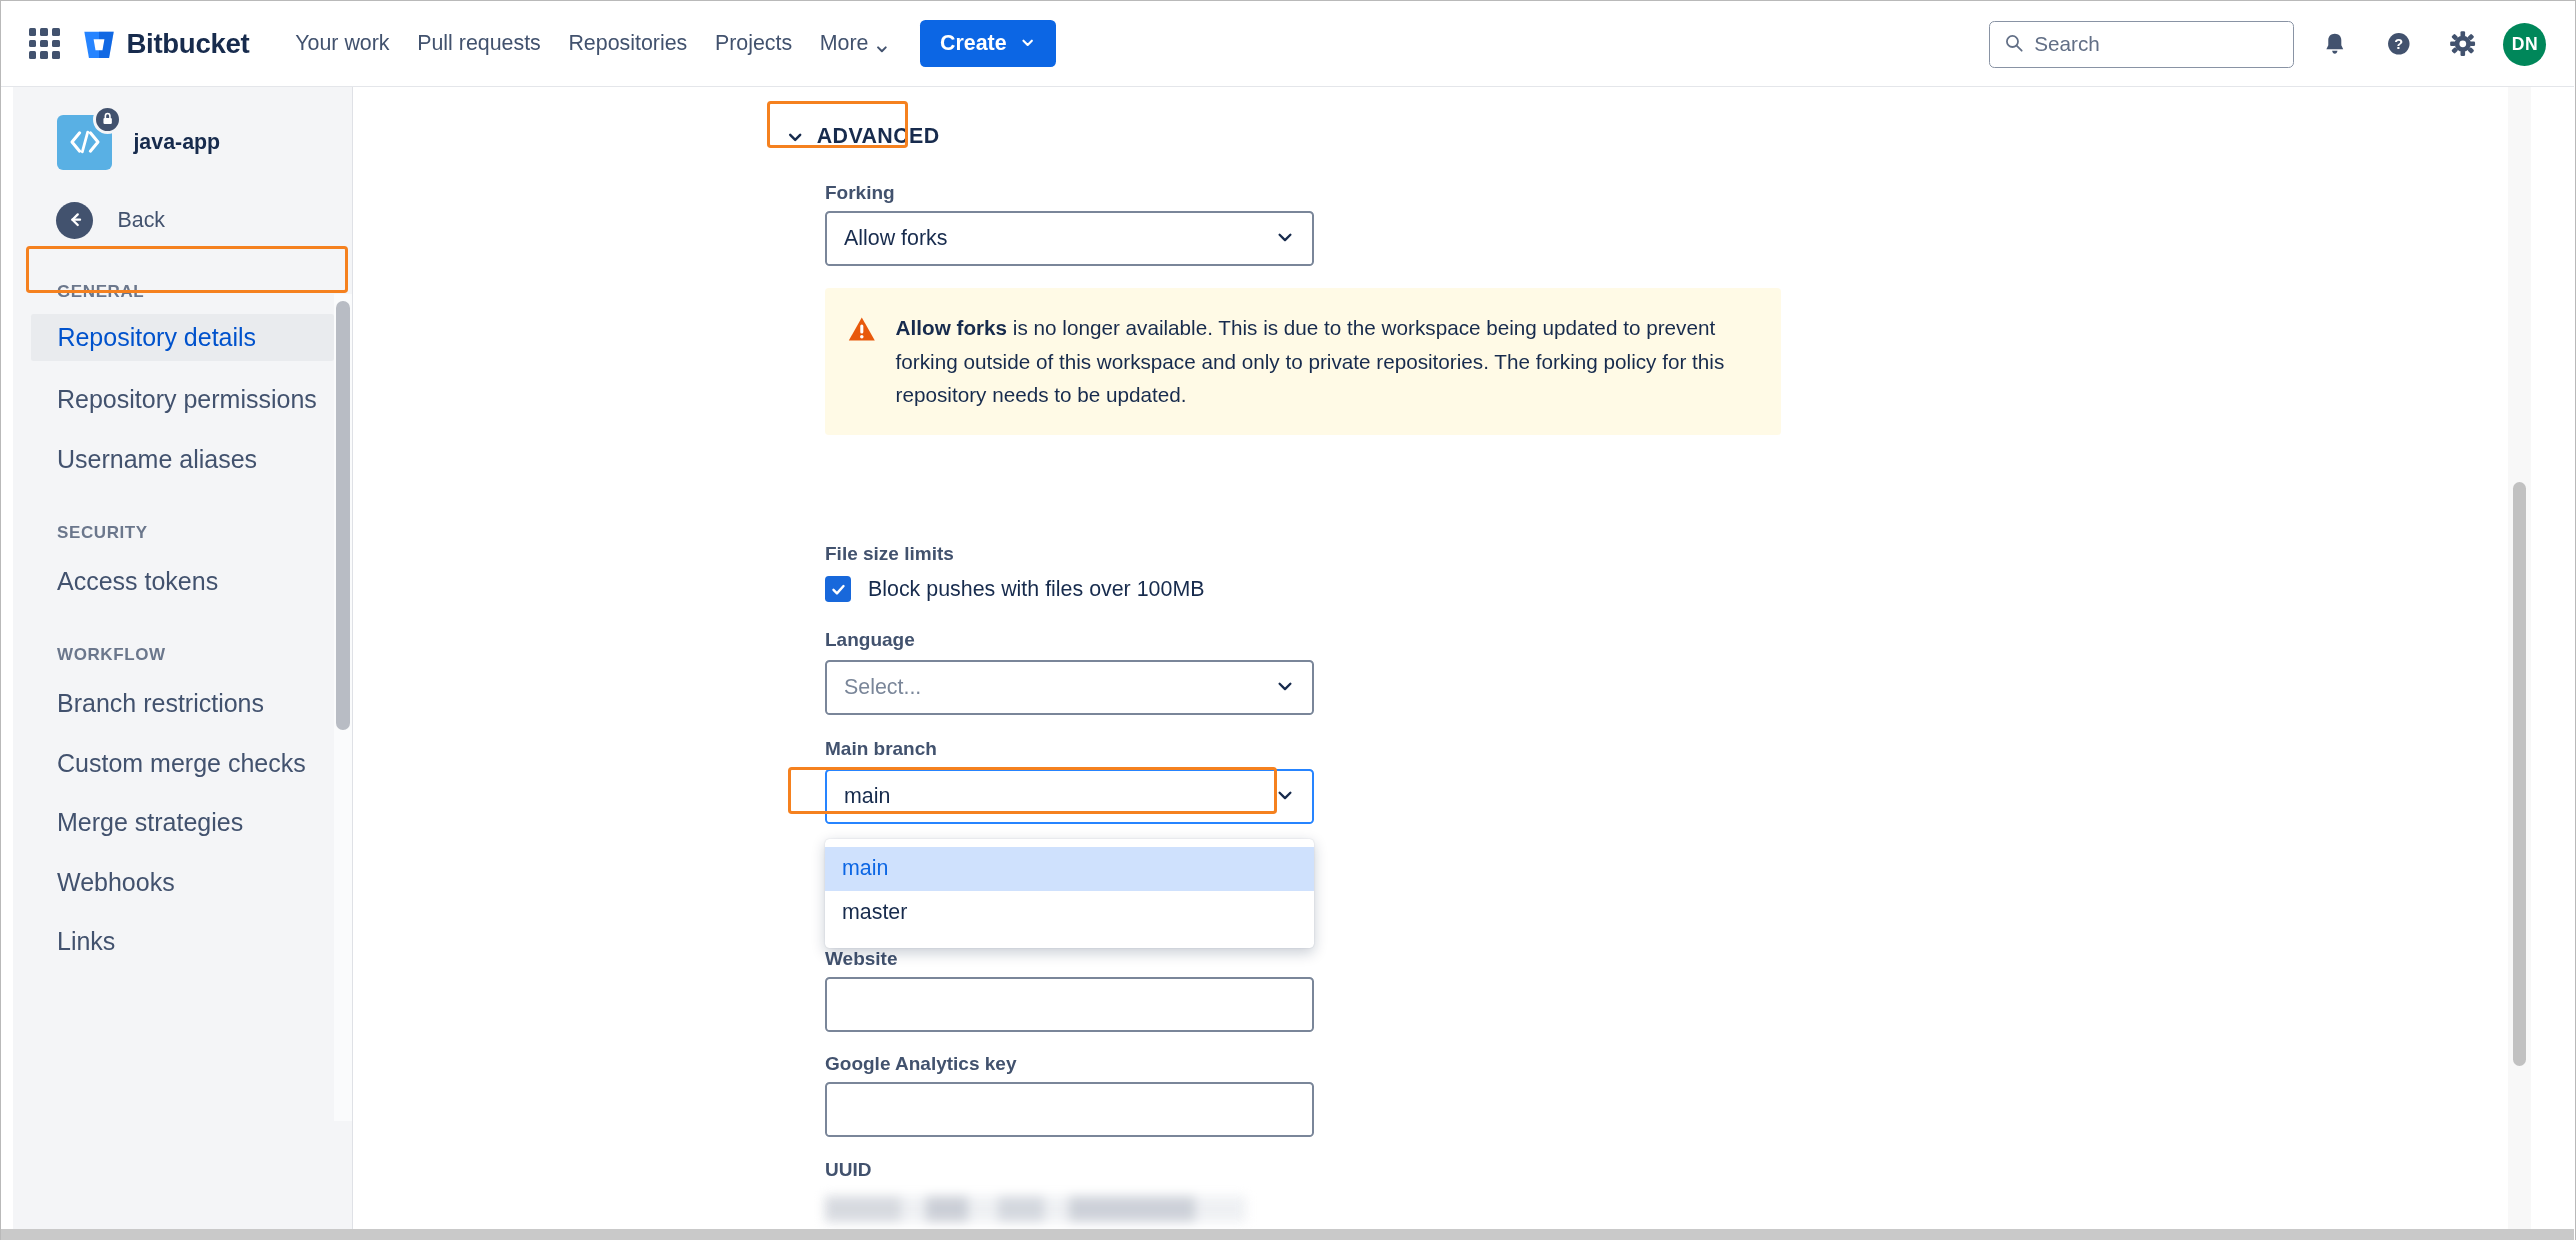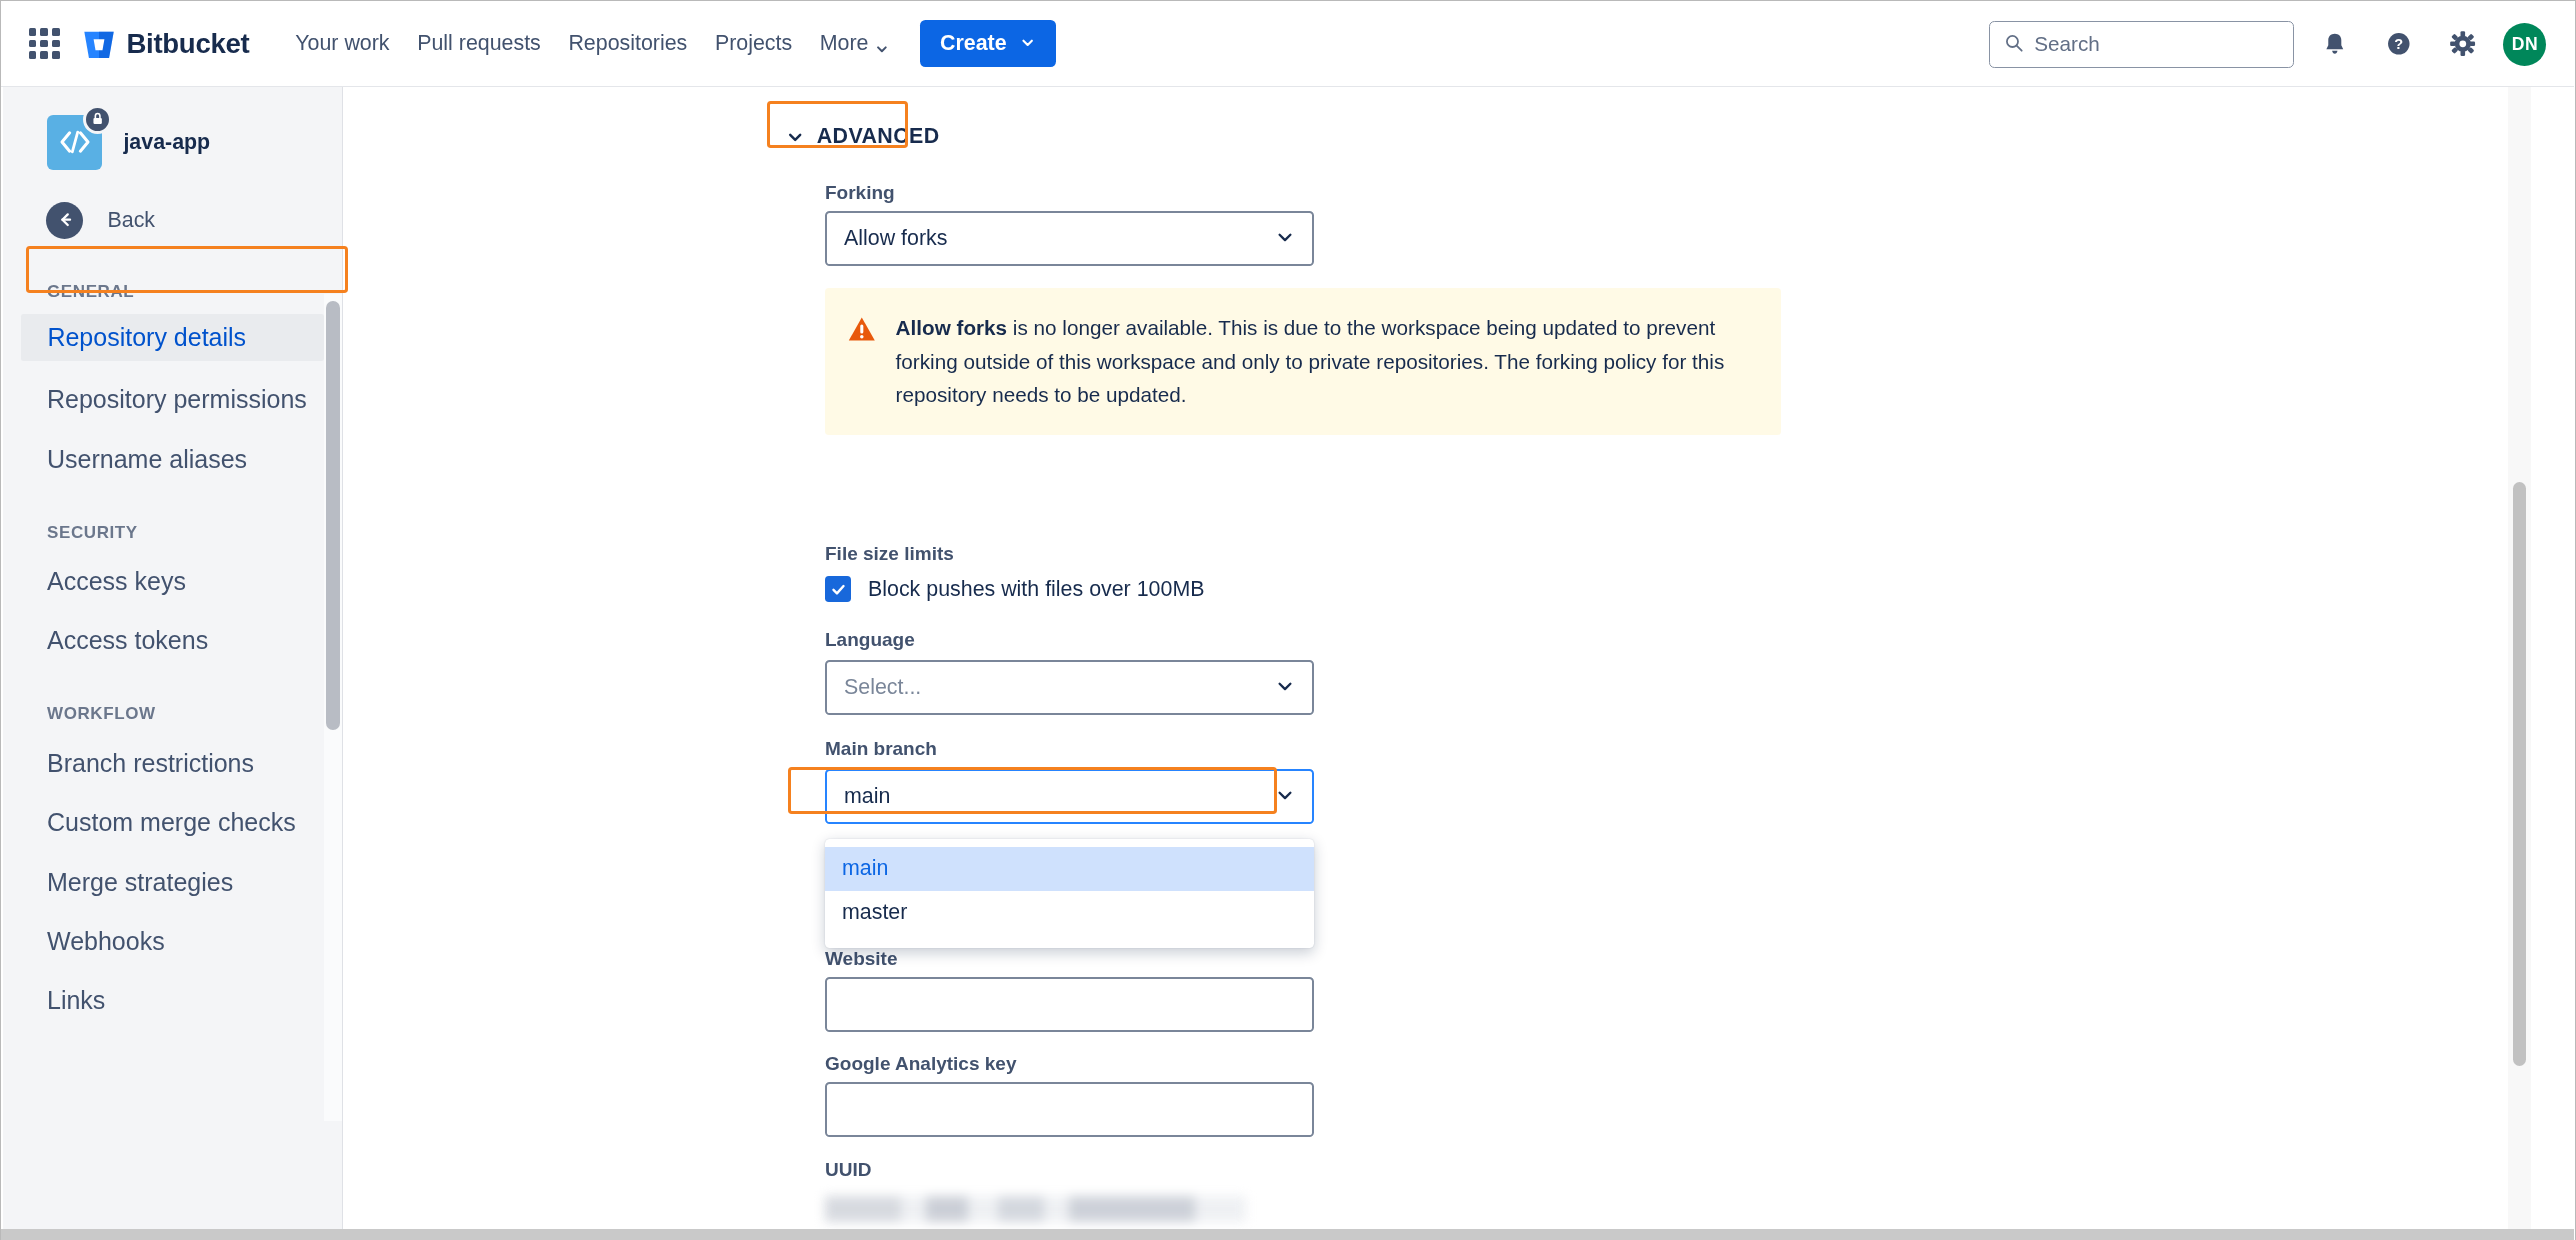--- a/index.html
+++ b/index.html
@@ -76,21 +76,21 @@
   }
   .avatar {
     width: 43px; height: 43px; border-radius: 50%;
     background: #00875a; color: #fff; margin-left: 17px;
     display: flex; align-items: center; justify-content: center;
     font-size: 17.6px; font-weight: bold; cursor: pointer; letter-spacing: 0.4px;
   }
 
   
   .sidebar {
-    position: absolute; left: 2px; top: 86px;
+    position: absolute; left: 12px; top: 86px;
     width: 340px; height: 1153px;
     background: #f4f5f7;
     border-right: 1.5px solid #dfe1e6;
     overflow: hidden;
   }
   .repo-head { display: flex; align-items: center; padding: 27.6px 0 0 44px; }
   .repo-avatar {
     position: relative; width: 55px; height: 55px;
     background: #59b0e4; border-radius: 6.1px;
     display: flex; align-items: center; justify-content: center;
@@ -360,23 +360,20 @@
     </div>
     <div class="side-item">
       <span>Repository permissions</span>
     </div>
     <div class="side-item">
       <span>Username aliases</span>
     </div>
 
     <div class="side-group-title">SECURITY</div>
     <div class="side-item">
-      <span>Access keys</span>
-    </div>
-    <div class="side-item">
       <span>Access tokens</span>
     </div>
 
     <div class="side-group-title">WORKFLOW</div>
     <div class="side-item">
       <span>Branch restrictions</span>
     </div>
     <div class="side-item">
       <span>Custom merge checks</span>
     </div>

